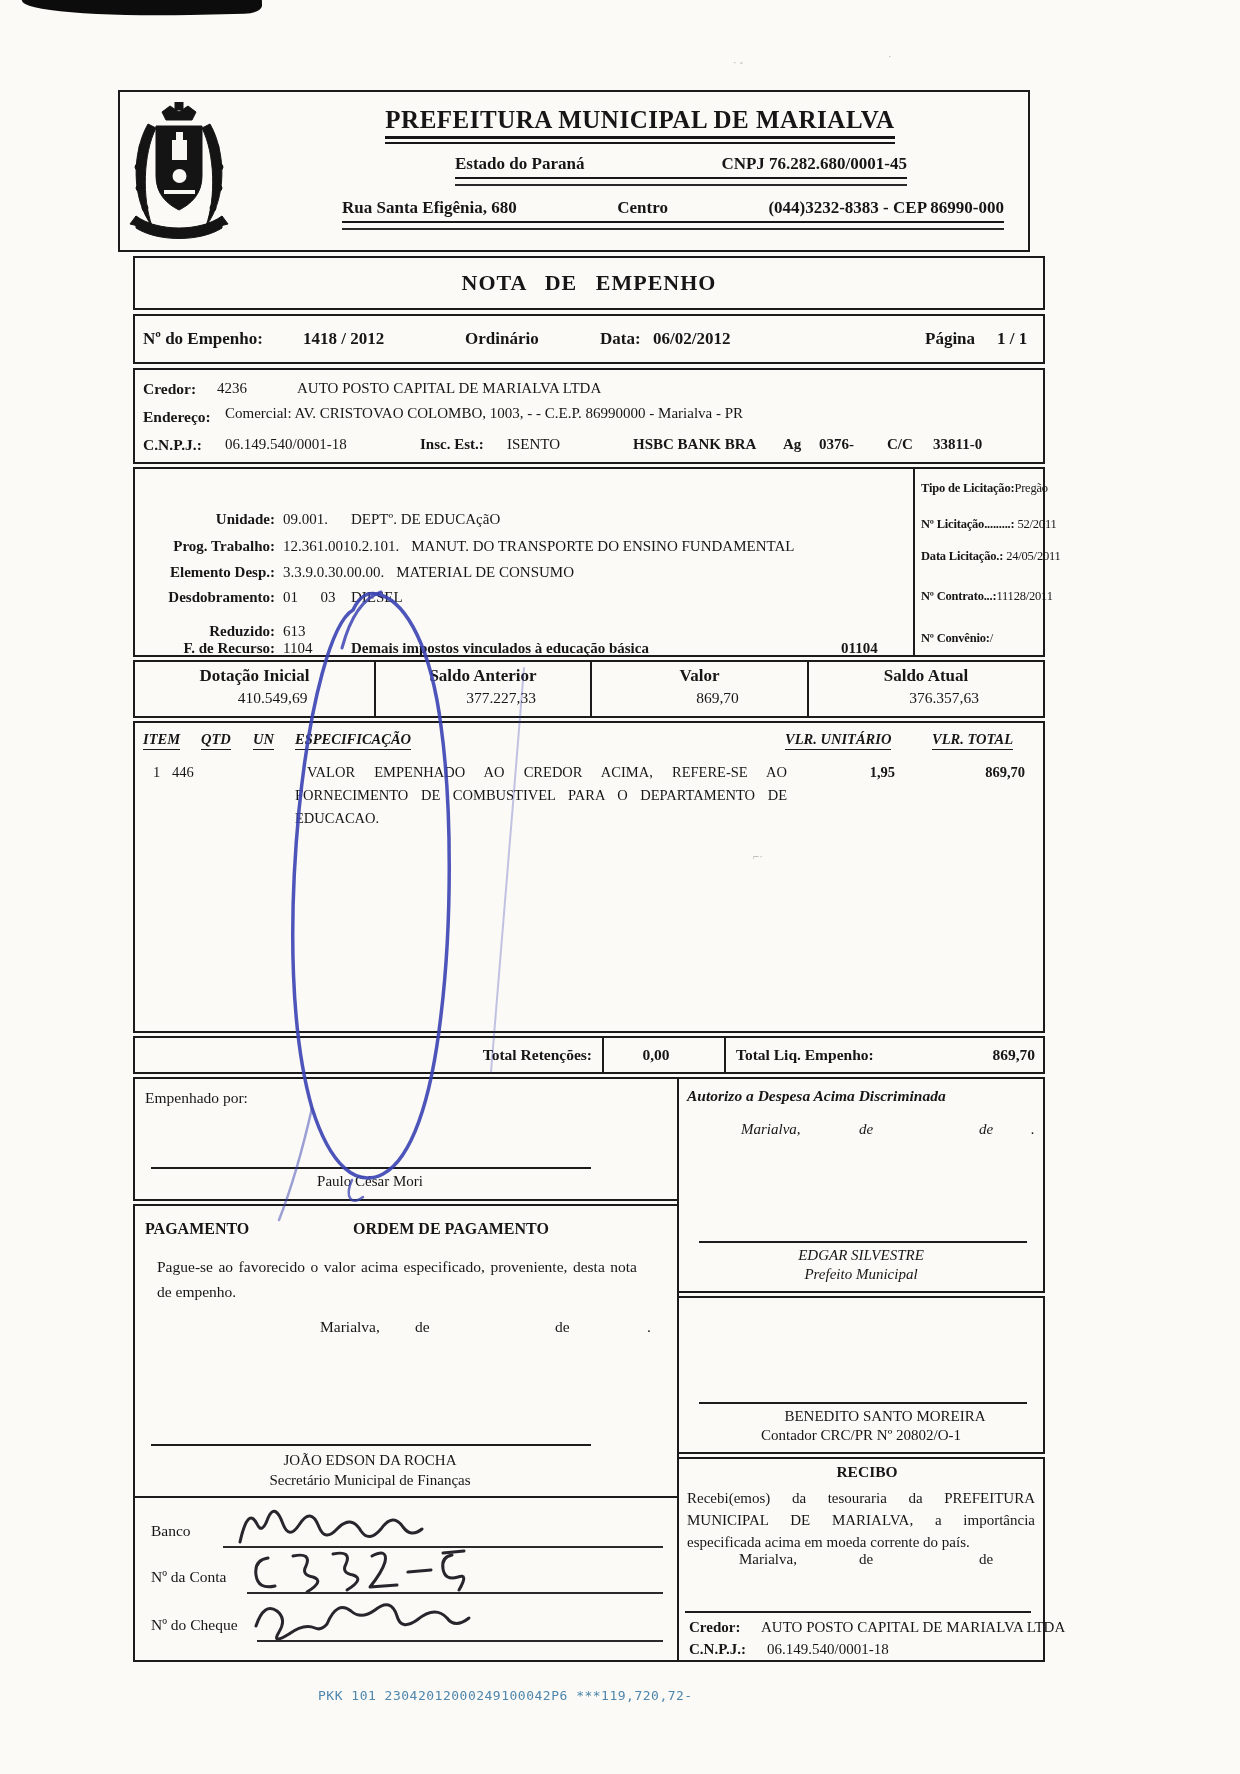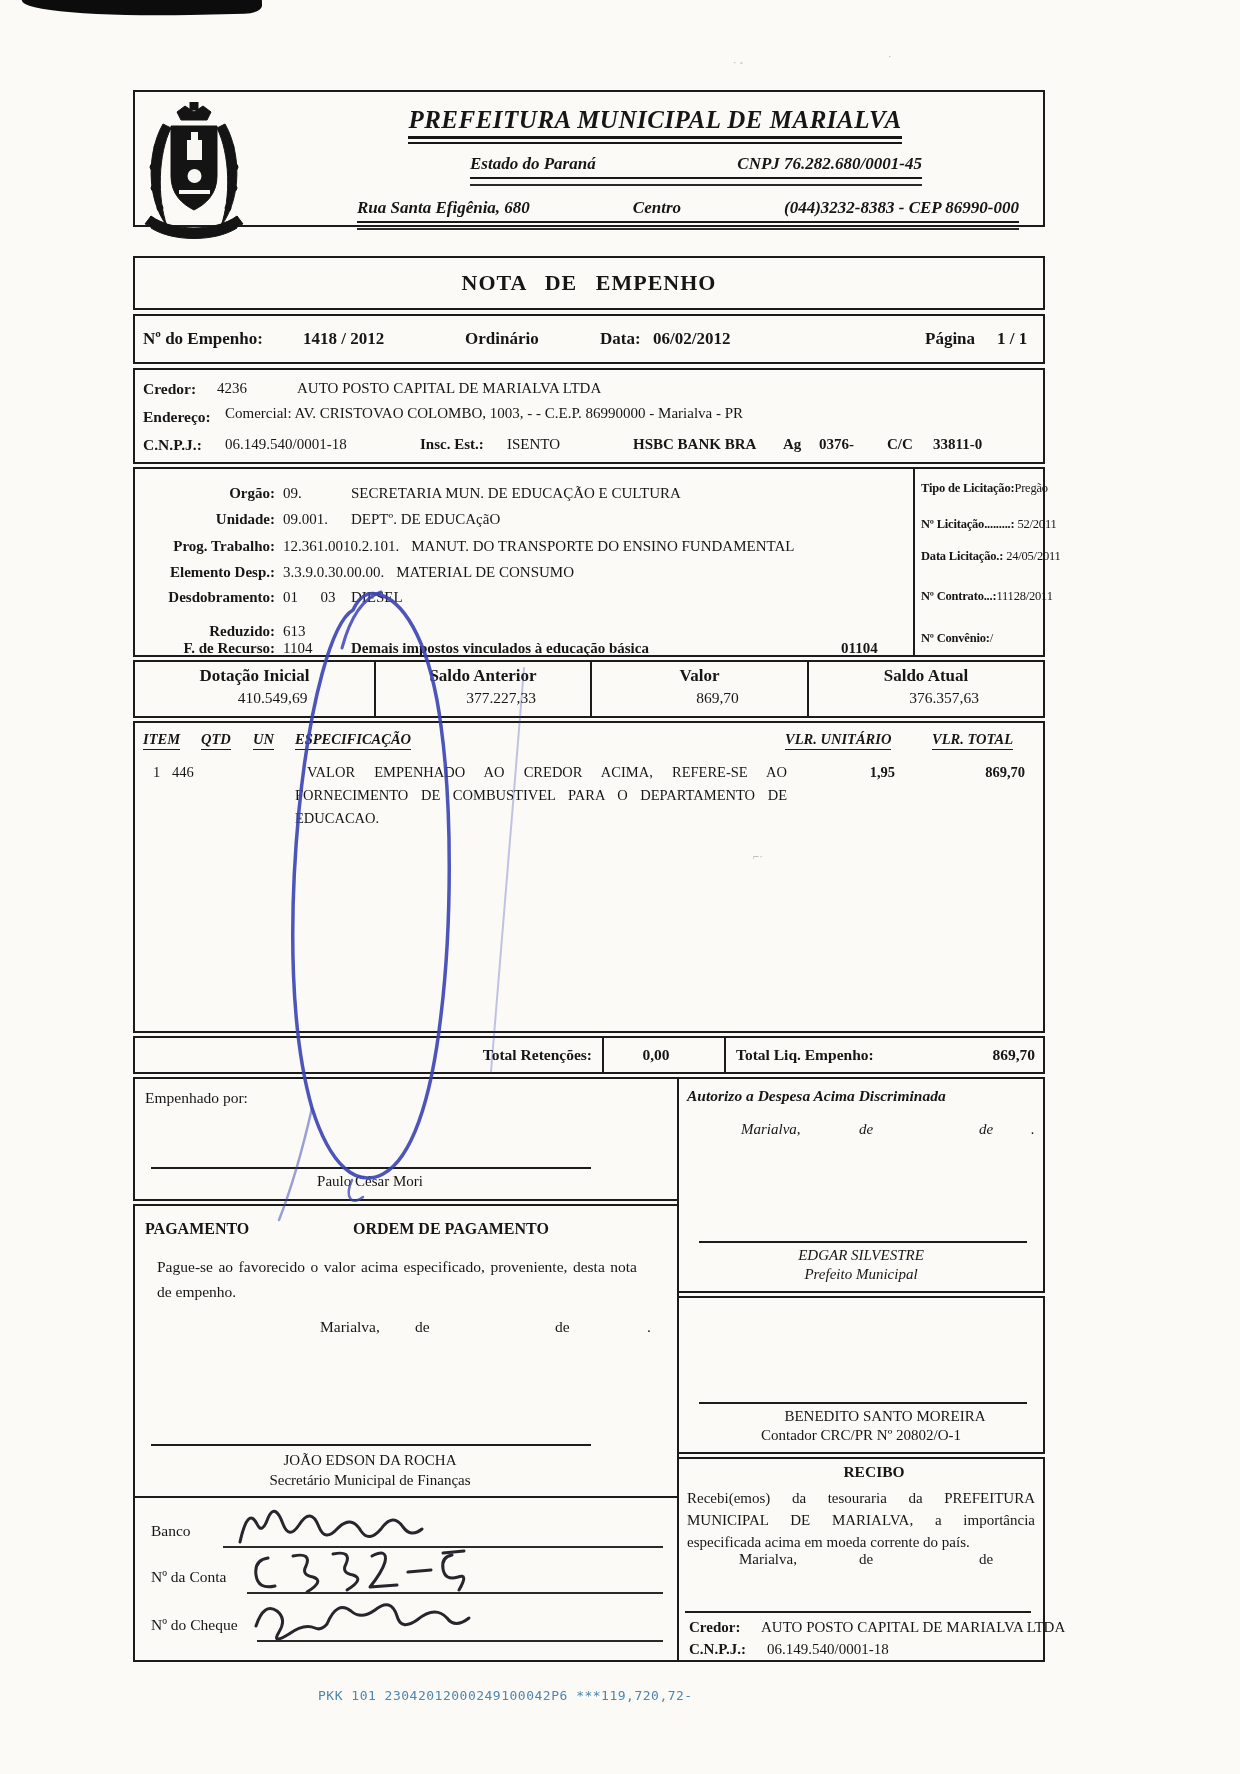--- a/index.html
+++ b/index.html
@@ -40,21 +40,21 @@
 <body>
 
 <div style="position:absolute;inset:0;">
 
   <div style="position:absolute;left:22px;top:-4px;width:240px;height:20px;background:#0c0c0c;
               border-radius:0 0 18px 70% / 0 0 8px 18px;transform:rotate(-1.2deg);"></div>
   <div class="speck" style="left:733px;top:54px;">·&nbsp;⁃</div>
   <div class="speck" style="left:888px;top:50px;">·</div>
   <div class="speck" style="left:753px;top:850px;">⌐·</div>
 
-  <div class="box" style="left:133px;top:90px;width:912px;height:137px;font-style:italic;">
+  <div class="box" style="left:118px;top:90px;width:912px;height:162px;">
     <svg style="position:absolute;left:8px;top:10px;" width="102" height="140" viewBox="0 0 102 140">
       <g fill="#141414" stroke="#141414">
         <path d="M20 22 C4 50 3 96 24 124 C14 96 15 52 28 26 Z"></path>
         <path d="M82 22 C98 50 99 96 78 124 C88 96 87 52 74 26 Z"></path>
         <circle cx="14" cy="45" r="3"></circle>
           <circle cx="10" cy="65" r="3"></circle>
           <circle cx="11" cy="86" r="3"></circle>
           <circle cx="17" cy="106" r="3"></circle>
         <circle cx="88" cy="45" r="3"></circle>
           <circle cx="92" cy="65" r="3"></circle>
@@ -115,23 +115,20 @@
     <span class="abs b" style="left:285px;top:66px;">Insc. Est.:</span>
     <span class="abs" style="left:372px;top:66px;">ISENTO</span>
     <span class="abs b" style="left:498px;top:66px;">HSBC BANK BRA</span>
     <span class="abs b" style="left:648px;top:66px;">Ag</span>
     <span class="abs b" style="left:684px;top:66px;">0376-</span>
     <span class="abs b" style="left:752px;top:66px;">C/C</span>
     <span class="abs b" style="left:798px;top:66px;">33811-0</span>
   </div>
 
   <div class="box" style="left:133px;top:467px;width:912px;height:190px;">
-    <div class="orow" style="top:16px;">
-      <span class="olabel">Orgão:</span><span class="ocode">09.</span><span class="odesc">SECRETARIA MUN. DE EDUCAÇÃO E CULTURA</span>
-    </div>
     <div class="orow" style="top:42px;">
       <span class="olabel">Unidade:</span><span class="ocode">09.001.</span><span class="odesc">DEPTº. DE EDUCAçãO</span>
     </div>
     <div class="orow" style="top:69px;">
       <span class="olabel">Prog. Trabalho:</span><span class="ocode">12.361.0010.2.101.</span><span class="odesc">MANUT. DO TRANSPORTE DO ENSINO FUNDAMENTAL</span>
     </div>
     <div class="orow" style="top:95px;">
       <span class="olabel">Elemento Desp.:</span><span class="ocode">3.3.9.0.30.00.00.</span><span class="odesc">MATERIAL DE CONSUMO</span>
     </div>
     <div class="orow" style="top:120px;">
@@ -260,21 +257,21 @@
     <div class="abs center" style="left:0;top:187px;width:364px;font-size:15px;">Prefeito Municipal</div>
   </div>
 
   <div class="box" style="left:677px;top:1296px;width:368px;height:158px;">
     <div class="sigline" style="left:20px;top:104px;width:328px;"></div>
     <div class="abs center" style="left:0;top:110px;width:412px;font-size:15px;">BENEDITO SANTO MOREIRA</div>
     <div class="abs center" style="left:0;top:129px;width:364px;font-size:15px;">Contador CRC/PR Nº 20802/O-1</div>
   </div>
 
   <div class="box" style="left:677px;top:1457px;width:368px;height:205px;">
-    <div class="abs center b" style="left:13px;top:4px;width:364px;font-size:15.5px;">RECIBO</div>
+    <div class="abs center b" style="left:6px;top:4px;width:364px;font-size:15.5px;">RECIBO</div>
     <div class="abs" style="left:8px;top:28px;width:348px;white-space:normal;font-size:15px;line-height:22px;text-align:justify;">Recebi(emos) da tesouraria da PREFEITURA MUNICIPAL DE MARIALVA, a importância especificada acima em moeda corrente do país.</div>
     <div style="position:absolute;top:92px;left:0;width:100%;font-size:15px;">
       <span class="abs" style="left:60px;">Marialva,</span>
       <span class="abs" style="left:180px;">de</span>
       <span class="abs" style="left:300px;">de</span>
     </div>
     <div class="sigline" style="left:6px;top:152px;width:346px;"></div>
     <span class="abs b" style="left:10px;top:160px;font-size:15px;">Credor:</span>
     <span class="abs" style="left:82px;top:160px;font-size:15px;">AUTO POSTO CAPITAL DE MARIALVA LTDA</span>
     <span class="abs b" style="left:10px;top:182px;font-size:15px;">C.N.P.J.:</span>

